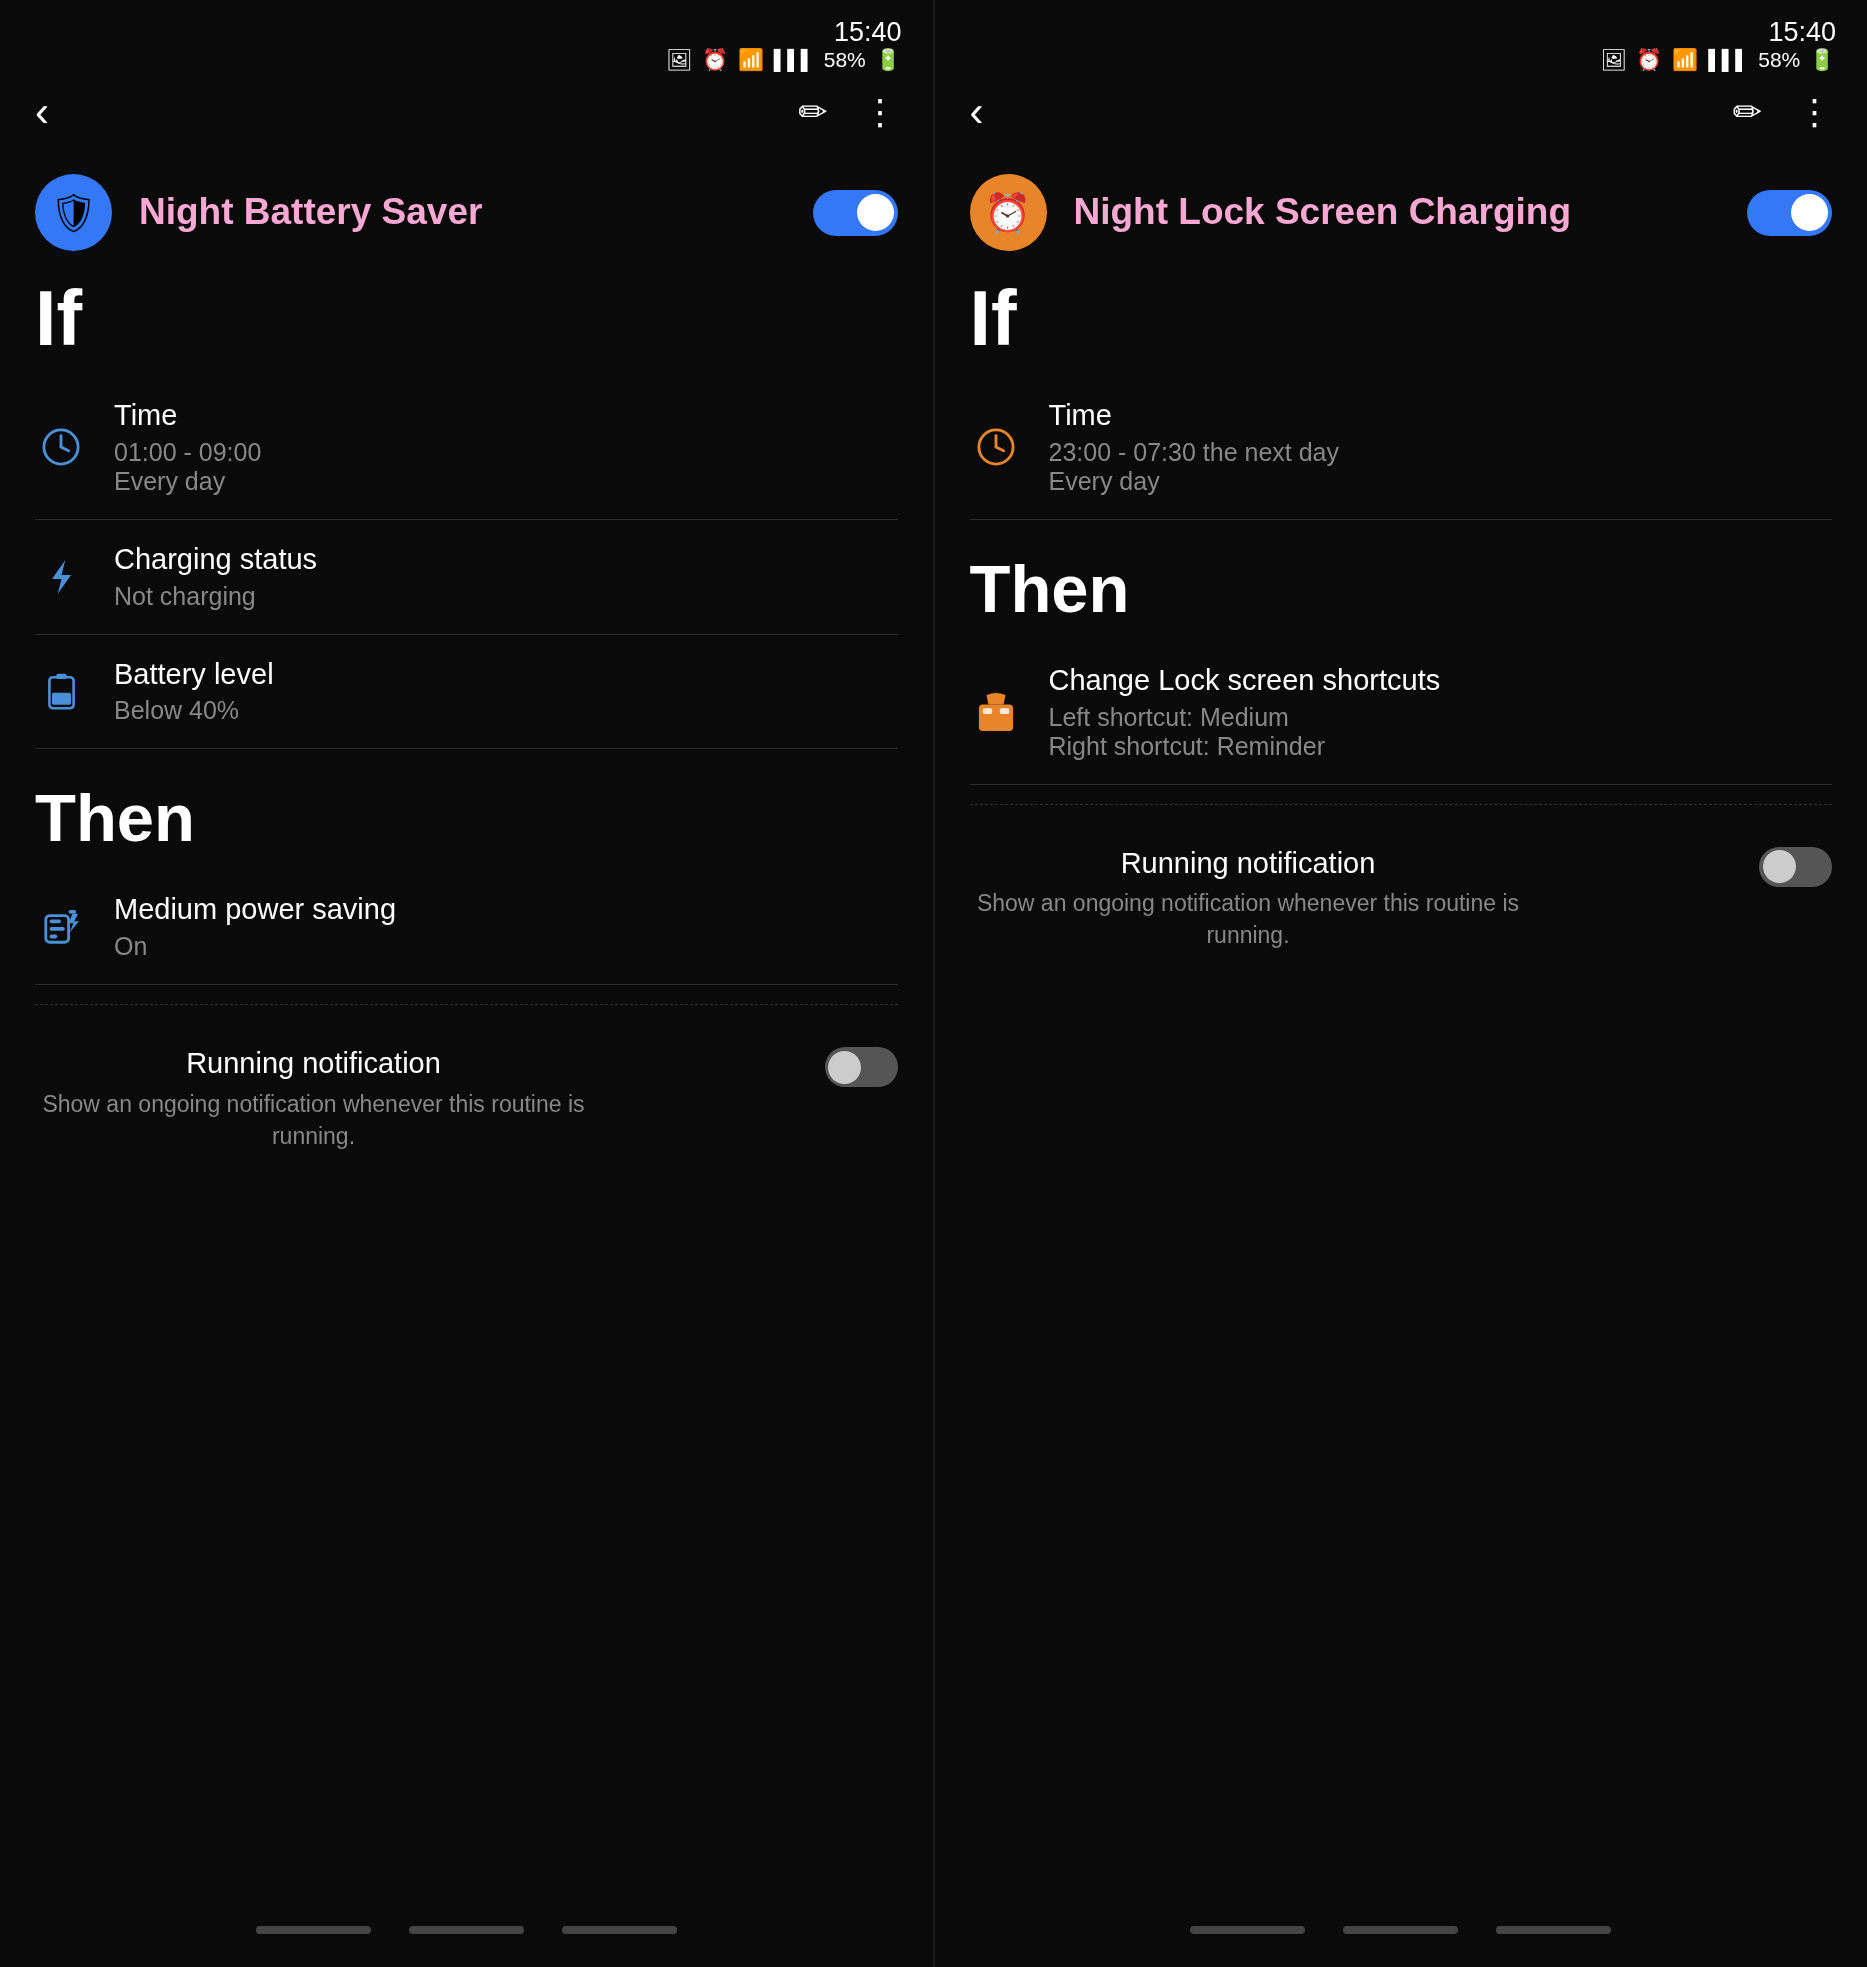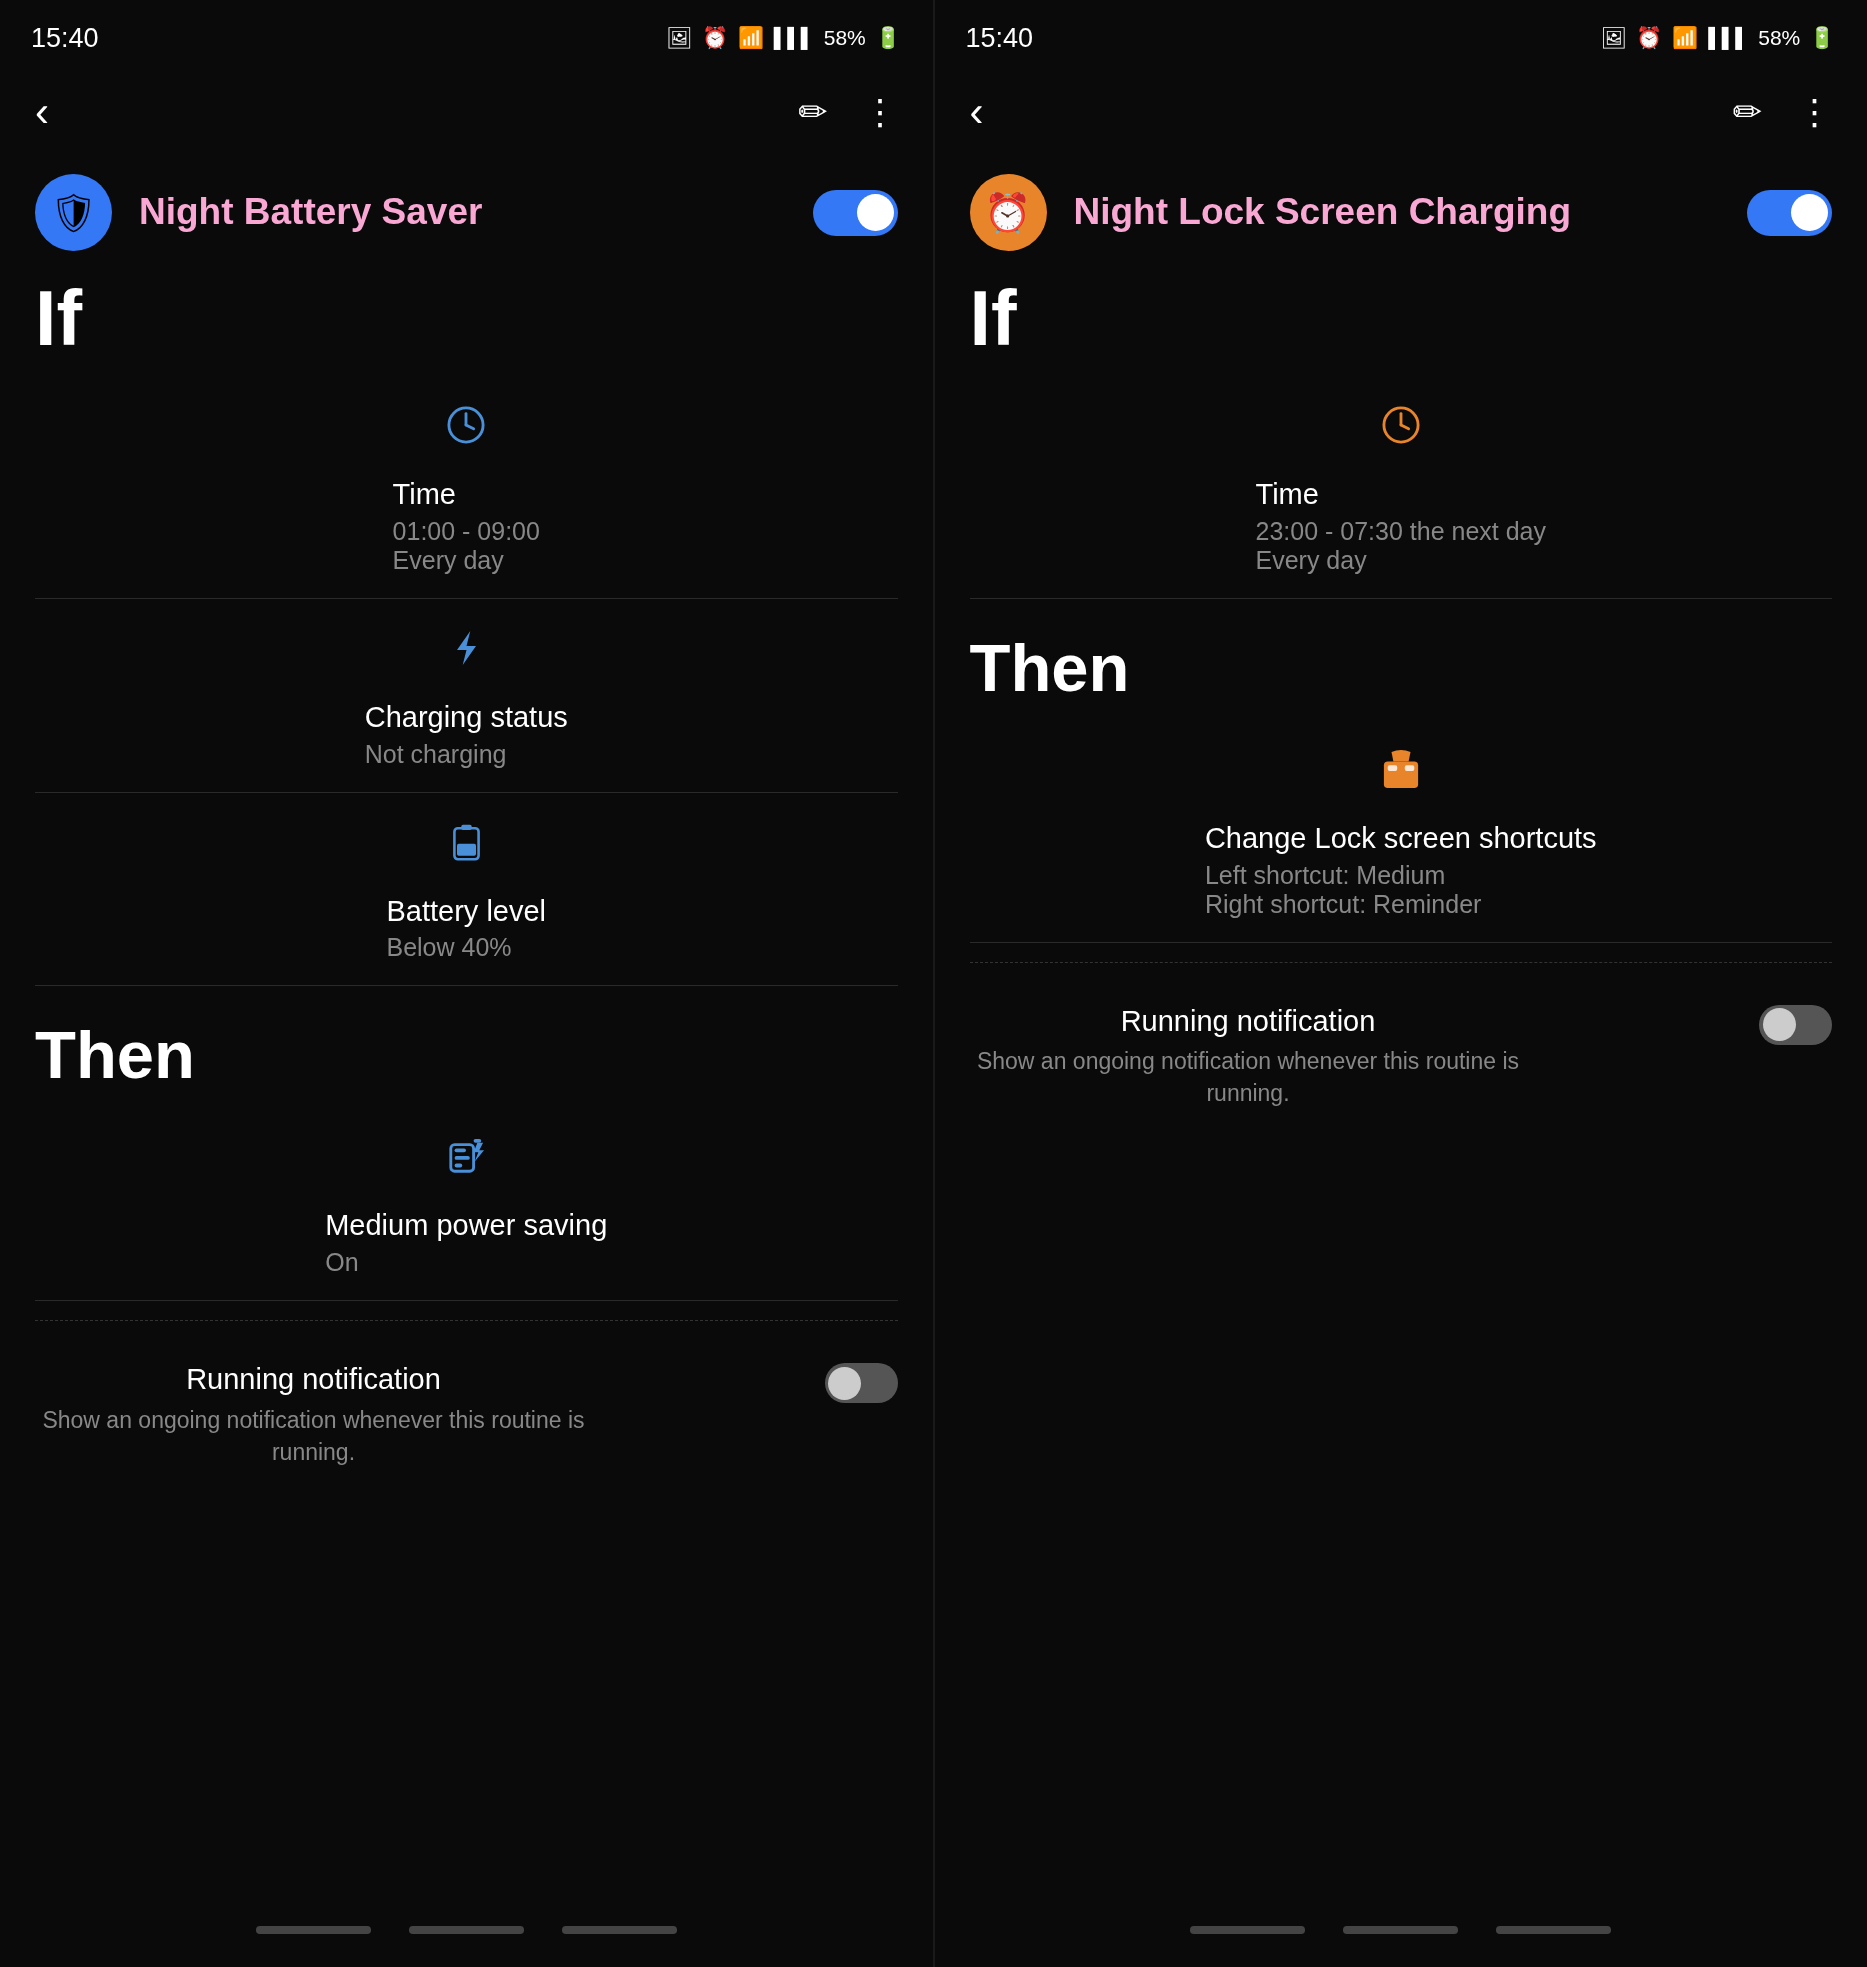--- a/index.html
+++ b/index.html
@@ -16,23 +16,24 @@
       height: 1967px;
       background: #0a0a0a;
       display: flex;
       flex-direction: column;
       position: relative;
       border-right: 1px solid #1a1a1a;
     }
     .status-bar {
       display: flex;
       justify-content: space-between;
-      align-items: center;
+      align-items: flex-end;
       padding: 17.3px 31px 9.6px 31px;
       height: 69px;
+      flex-direction: column;
     }
     .status-time {
       color: #fff;
       font-size: 27px;
       font-weight: 500;
     }
     .status-icons {
       display: flex;
       align-items: center;
       gap: 9.6px;
@@ -115,21 +116,20 @@
       font-weight: 800;
       margin-bottom: 19px;
       line-height: 1;
     }
     .condition-item {
       display: flex;
       align-items: center;
       gap: 27px;
       padding: 23px 0;
       border-bottom: 1px solid #2a2a2a;
-      flex-direction: column;
     }
     .condition-icon {
       width: 52px;
       height: 52px;
       display: flex;
       align-items: center;
       justify-content: center;
       font-size: 29px;
       flex-shrink: 0;
     }

